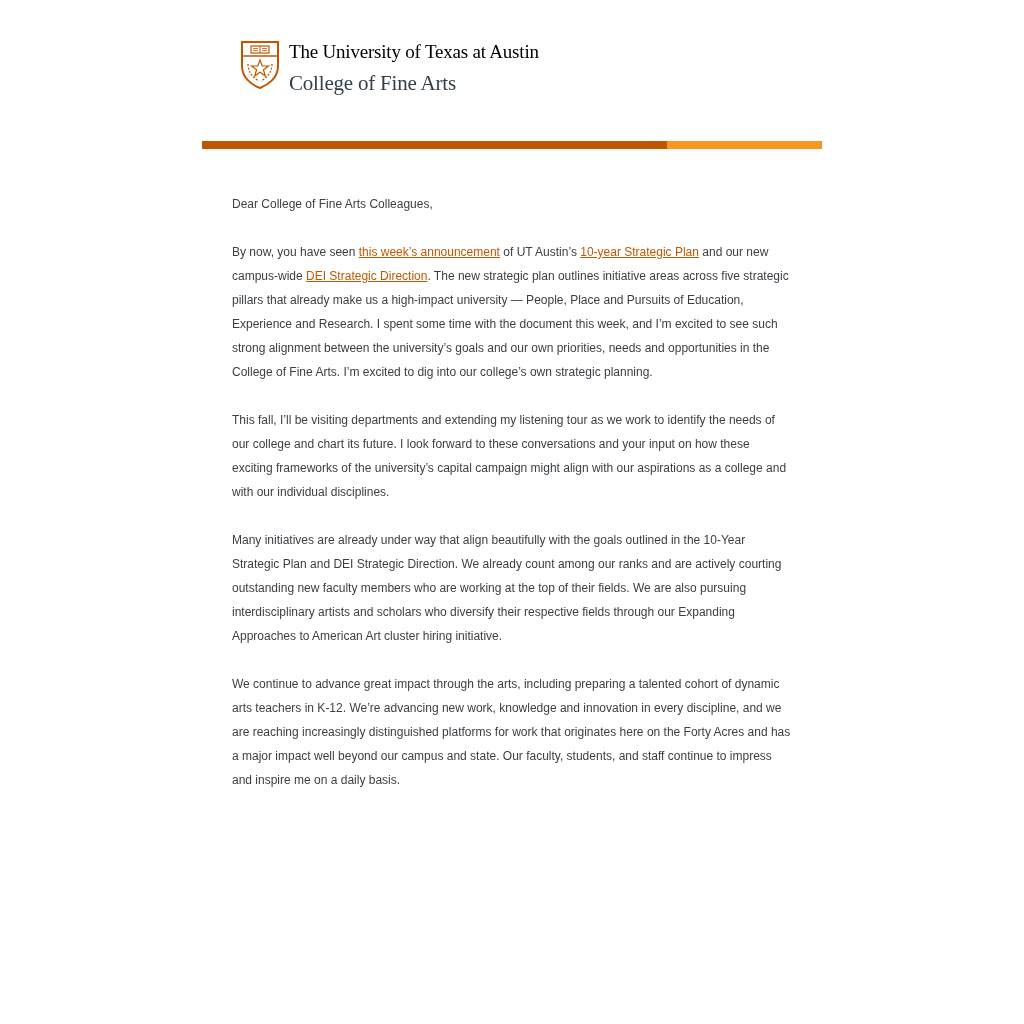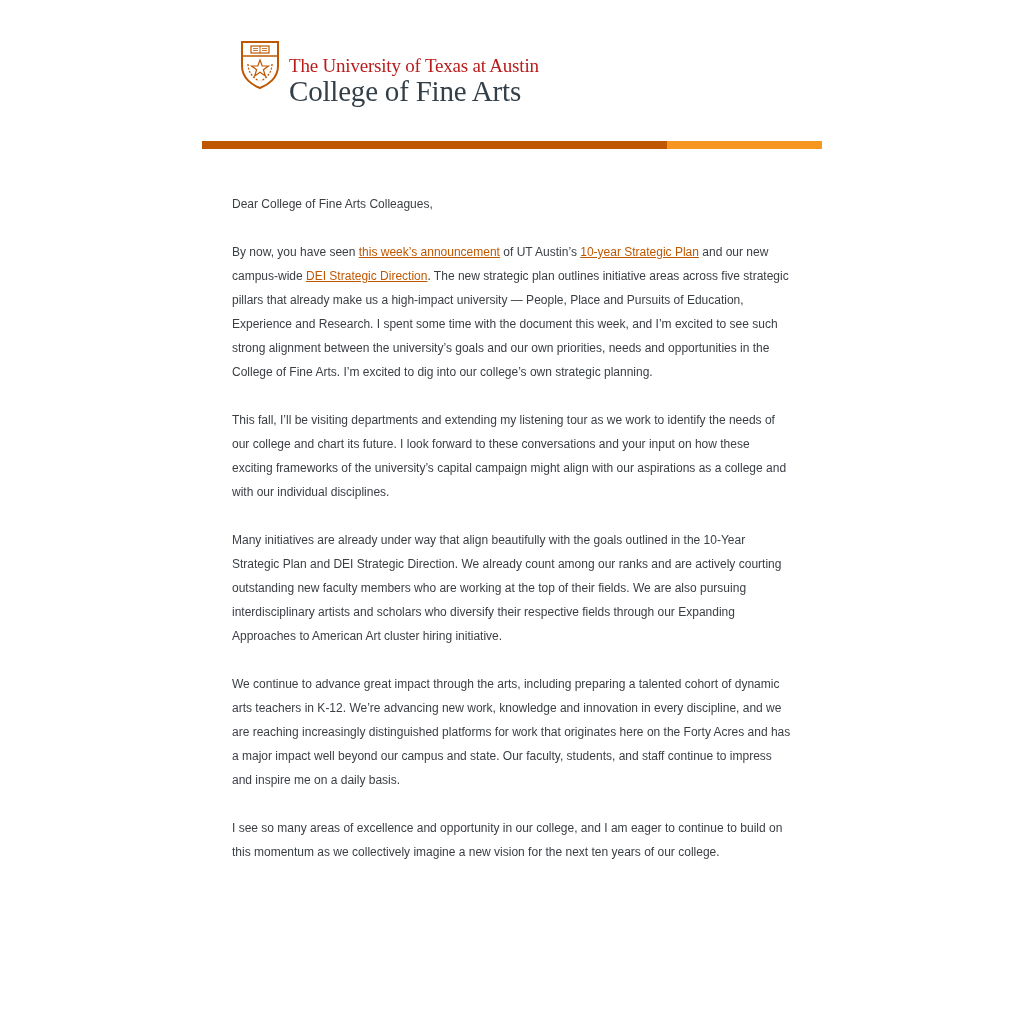--- a/index.html
+++ b/index.html
@@ -36,29 +36,29 @@
       height: 50px;
       margin-right: 9px;
     }
     .logo-text {
       display: flex;
       flex-direction: column;
       font-family: "Liberation Serif", "DejaVu Serif", serif;
       line-height: 1;
     }
     .logo-line1 {
-      color: #b91c1c;
+      color: #000000;
       font-size: 19px;
-      margin-top: 16px;
+      margin-top: 2px;
       letter-spacing: -0.2px;
     }
     .logo-line2 {
       color: #333f48;
-      font-size: 29px;
-      margin-top: 2px;
+      font-size: 21px;
+      margin-top: 12px;
       letter-spacing: -0.2px;
     }
     .rule {
       display: flex;
       height: 8px;
       width: 620px;
     }
     .rule-dark {
       width: 465px;
       background: #bf5700;
@@ -112,15 +112,14 @@
   </div>
 
   <div class="body">
     <p>Dear College of Fine Arts Colleagues,</p>
 
     <p><span>By now, you have seen </span><a class="link" href="#">this week’s announcement</a><span> of UT Austin’s </span><a class="link" href="#">10-year Strategic Plan</a><span> and our new campus-wide </span><a class="link" href="#">DEI Strategic Direction</a><span>. The new strategic plan outlines initiative areas across five strategic pillars that already make us a high-impact university — People, Place and Pursuits of Education, Experience and Research. I spent some time with the document this week, and I’m excited to see such strong alignment between the university’s goals and our own priorities, needs and opportunities in the College of Fine Arts. I’m excited to dig into our college’s own strategic planning.</span></p>
 
     <p>This fall, I’ll be visiting departments and extending my listening tour as we work to identify the needs of our college and chart its future. I look forward to these conversations and your input on how these exciting frameworks of the university’s capital campaign might align with our aspirations as a college and with our individual disciplines.</p>
     <p>Many initiatives are already under way that align beautifully with the goals outlined in the 10-Year Strategic Plan and DEI Strategic Direction. We already count among our ranks and are actively courting outstanding new faculty members who are working at the top of their fields. We are also pursuing interdisciplinary artists and scholars who diversify their respective fields through our Expanding Approaches to American Art cluster hiring initiative.</p>
     <p>We continue to advance great impact through the arts, including preparing a talented cohort of dynamic arts teachers in K-12. We’re advancing new work, knowledge and innovation in every discipline, and we are reaching increasingly distinguished platforms for work that originates here on the Forty Acres and has a major impact well beyond our campus and state. Our faculty, students, and staff continue to impress and inspire me on a daily basis.</p>
-    <p>I see so many areas of excellence and opportunity in our college, and I am eager to continue to build on this momentum as we collectively imagine a new vision for the next ten years of our college.</p>
   </div>
 </div>
 
 </body></html>

